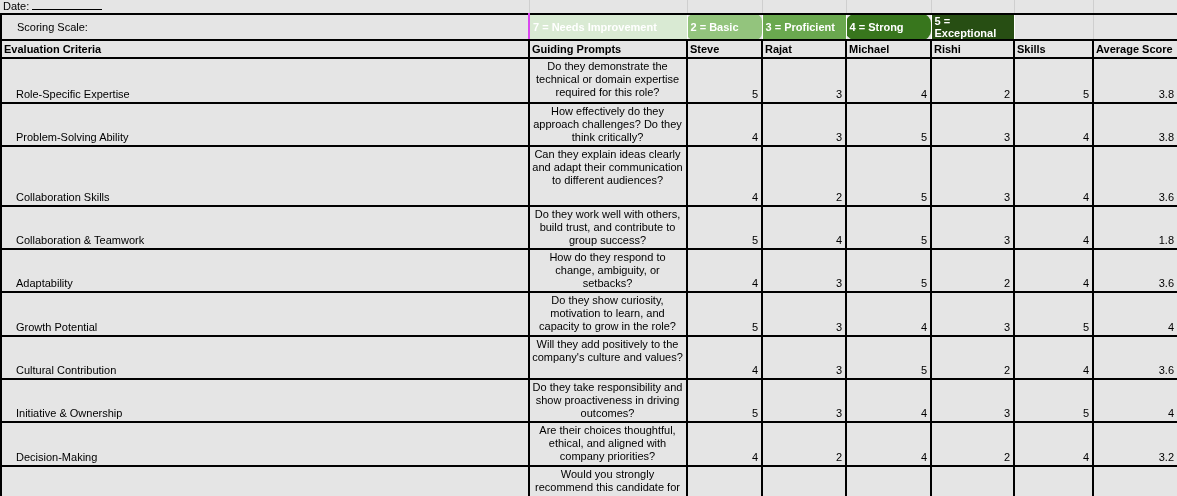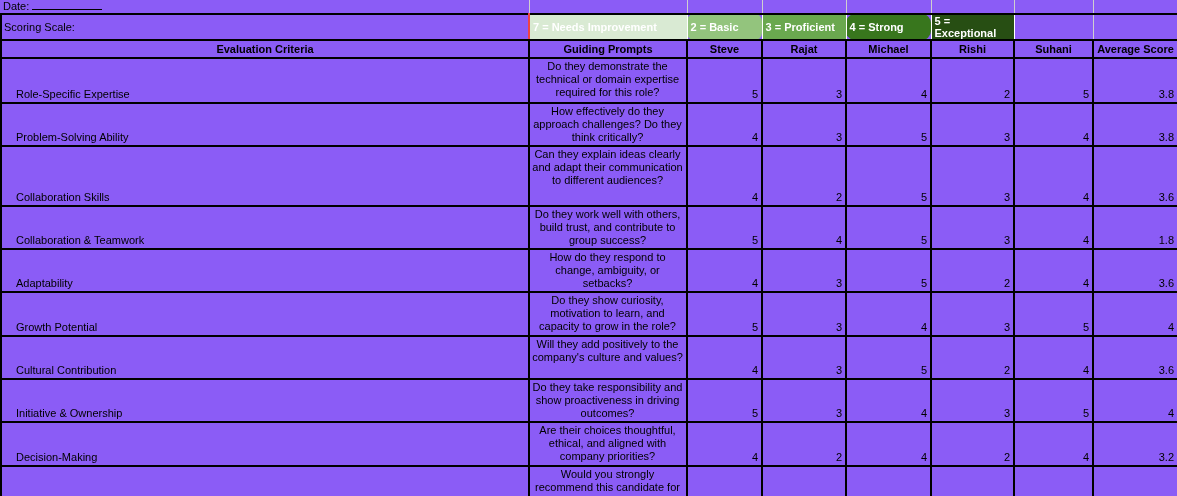--- a/index.html
+++ b/index.html
@@ -1,21 +1,21 @@
 <!DOCTYPE html>
 <html><head>
 <meta charset="utf-8">
 <style>
   * { box-sizing: border-box; }
   html, body { margin: 0; padding: 0; background: #ffffff; }
   .sheet {
     width: 1177px;
     height: 496px;
     overflow: hidden;
-    background: #8b5cf6;
+    background: #e5e5e5;
     font-family: "Liberation Sans", sans-serif;
     font-size: 11px;
     color: #000;
   }
   table {
     border-collapse: collapse;
     table-layout: fixed;
     width: 1177px;
   }
   col.c0 { width: 528px; }
@@ -30,28 +30,28 @@
 
   
   tr.date-row { height: 14px; }
   tr.date-row td { border: none; border-right: 1px solid #cfcfcf; vertical-align: bottom; padding: 0 0 1px 2px; }
   tr.date-row td.date-cell { border-right: 1px solid #cfcfcf; }
   .date-line { display: inline-block; width: 70px; border-bottom: 1px solid #000; height: 10px; margin-left: 3px; }
 
   
   tr.scale-row { height: 18px; }
   tr.scale-row td { border-top: 2px solid #000; border-bottom: 2px solid #000; vertical-align: middle; padding: 0 3px; }
-  tr.scale-row td.scale-label { border-left: 2px solid #000; border-right: 2px solid #ef4444; padding-left: 2px; }
+  tr.scale-row td.scale-label { border-left: 2px solid #000; border-right: 2px solid #d946ef; padding-left: 15px; }
   tr.scale-row td.scale-cell { color: #fff; font-weight: bold; border-right: 1px solid #fff; }
   tr.scale-row td.scale-empty { border-right: 1px solid #cfcfcf; }
   tr.scale-row td.scale-empty:last-child { border-right: 2px solid #000; }
 
   
   tr.header-row { height: 18px; }
-  tr.header-row td { border: 2px solid #000; font-weight: bold; text-align: center; vertical-align: middle; padding: 0 2px; }
+  tr.header-row td { border: 2px solid #000; font-weight: bold; vertical-align: middle; padding: 0 2px; }
 
   
   #data-rows td { border: 2px solid #000; vertical-align: bottom; }
   #data-rows td.criteria { text-align: left; padding: 1px 2px 2px 14px; }
   #data-rows td.prompt { vertical-align: top; text-align: center; padding: 1px 3px 1px 2px; line-height: 13px; }
   #data-rows td.score { text-align: right; padding: 1px 3px 2px 1px; }
   #data-rows tr:nth-child(1)  { height: 45px; }
   #data-rows tr:nth-child(2)  { height: 40px; }
   #data-rows tr:nth-child(3)  { height: 60px; }
   #data-rows tr:nth-child(4)  { height: 42px; }
@@ -102,21 +102,21 @@
         <td class="scale-empty"></td>
       </tr>
 
       <tr class="header-row">
         <td>Evaluation Criteria</td>
         <td>Guiding Prompts</td>
         <td>Steve</td>
         <td>Rajat</td>
         <td>Michael</td>
         <td>Rishi</td>
-        <td>Suhani</td>
+        <td>Skills</td>
         <td>Average Score</td>
       </tr>
     </tbody>
     <tbody id="data-rows">
         <tr>
           <td class="criteria">Role-Specific Expertise</td>
           <td class="prompt">Do they demonstrate the technical or domain expertise required for this role?</td>
           <td class="score">5</td>
           <td class="score">3</td>
           <td class="score">4</td>

